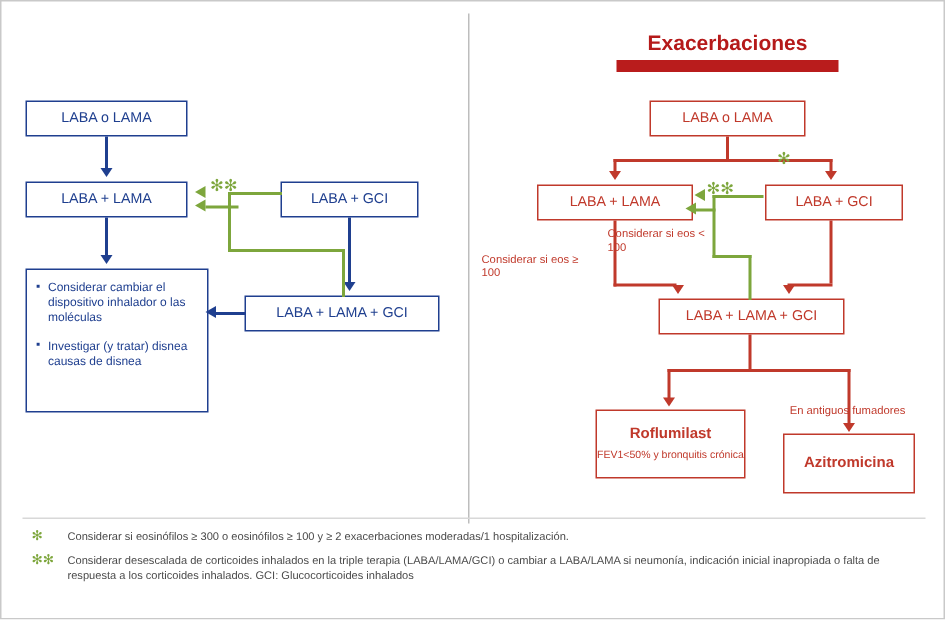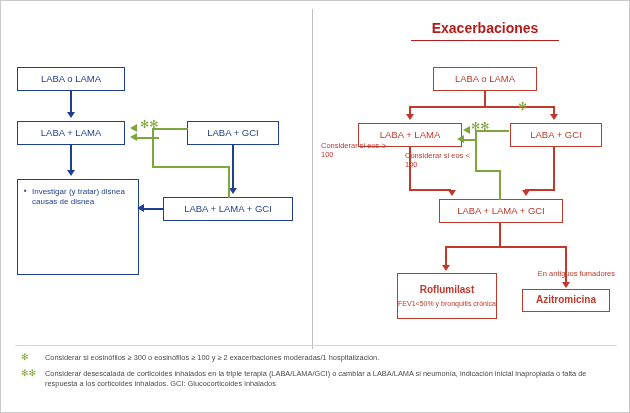--- a/index.html
+++ b/index.html
@@ -41,21 +41,21 @@
     top: 16px;
     width: 100px;
     color: #1f3f8f;
     border-bottom: 3px solid #1f3f8f;
   }
   #title-exacerbaciones {
     left: 410px;
     top: 16px;
     width: 148px;
     color: #b51a1a;
-    border-bottom: 1px solid #b91c1c;
+    border-bottom: 8px solid #b91c1c;
   }
   .box {
     position: absolute;
     box-sizing: border-box;
     text-align: center;
     font-size: 9.5px;
     display: flex;
     align-items: center;
     justify-content: center;
     background: #ffffff;
@@ -199,39 +199,40 @@
   <div class="arrowhead left-head" style="left:129px; top:123px; border-right:7px solid #7da63c;"></div>
   <div class="ln" style="left:151px; top:127px; width:2px; height:40px; background:#7da63c;"></div>
   <div class="ln" style="left:151px; top:165px; width:78px; height:2px; background:#7da63c;"></div>
   <div class="ln" style="left:227px; top:165px; width:2px; height:32px; background:#7da63c;"></div>
   <div class="ln" style="left:136px; top:136px; width:22px; height:2px; background:#7da63c;"></div>
   <div class="arrowhead left-head" style="left:129px; top:132px; border-right:7px solid #7da63c;"></div>
 
   <div class="star" style="left:139px; top:118px;">✻✻</div>
 
   <div id="left-notes">
+    <div class="li">Considerar cambiar el dispositivo inhalador o las moléculas</div>
     <div class="li">Investigar (y tratar) disnea causas de disnea</div>
   </div>
 
   <div class="title" id="title-exacerbaciones">Exacerbaciones</div>
 
   <div class="box red" id="r-b1" style="left:432px; top:66px; width:104px; height:24px;">LABA o LAMA</div>
 
   <div class="box red" id="r-b2" style="left:357px; top:122px; width:104px; height:24px;">LABA + LAMA</div>
 
   <div class="box red" id="r-b3" style="left:509px; top:122px; width:92px; height:24px;">LABA + GCI</div>
 
   <div class="box red" id="r-b4" style="left:438px; top:198px; width:124px; height:24px;">LABA + LAMA + GCI</div>
 
   <div class="box red" id="r-b5" style="left:396px; top:272px; width:100px; height:46px; flex-direction:column; gap:3px;">
     <span style="font-size:10px; font-weight:bold;">Roflumilast</span>
     <span style="font-size:7px; line-height:1.2;">FEV1&lt;50% y bronquitis crónica</span>
   </div>
 
-  <div class="box red" id="r-b6" style="left:521px; top:288px; width:88px; height:23px; font-size:10px; font-weight:bold;">Azitromicina</div>
+  <div class="box red" id="r-b6" style="left:521px; top:288px; width:88px; height:40px; font-size:10px; font-weight:bold;">Azitromicina</div>
 
   <div class="ln" style="left:483px; top:90px; width:2px; height:16px; background:#c0392b;"></div>
   <div class="ln" style="left:408px; top:105px; width:146px; height:2px; background:#c0392b;"></div>
   <div class="ln" style="left:408px; top:105px; width:2px; height:10px; background:#c0392b;"></div>
   <div class="arrowhead down-head" style="left:405px; top:113px; border-top:6px solid #c0392b;"></div>
   <div class="ln" style="left:552px; top:105px; width:2px; height:10px; background:#c0392b;"></div>
   <div class="arrowhead down-head" style="left:549px; top:113px; border-top:6px solid #c0392b;"></div>
 
   <div class="star star-red" style="left:517px; top:100px;">✻</div>
 
@@ -246,32 +247,32 @@
   <div class="ln" style="left:474px; top:129px; width:34px; height:2px; background:#7da63c;"></div>
   <div class="arrowhead left-head" style="left:462px; top:125px; border-right:7px solid #7da63c;"></div>
   <div class="ln" style="left:474px; top:129px; width:2px; height:42px; background:#7da63c;"></div>
   <div class="ln" style="left:474px; top:169px; width:26px; height:2px; background:#7da63c;"></div>
   <div class="ln" style="left:498px; top:169px; width:2px; height:30px; background:#7da63c;"></div>
   <div class="ln" style="left:462px; top:138px; width:14px; height:2px; background:#7da63c;"></div>
   <div class="arrowhead left-head" style="left:456px; top:134px; border-right:7px solid #7da63c;"></div>
 
   <div class="star" style="left:470px; top:120px;">✻✻</div>
 
-  <div class="note-red" style="left:320px; top:140px; width:70px;">Considerar si eos ≥ 100</div>
+  <div class="note-red" style="left:320px; top:167px; width:70px;">Considerar si eos ≥ 100</div>
 
   <div class="note-red" style="left:404px; top:150px; width:66px;">Considerar si eos &lt; 100</div>
 
   <div class="ln" style="left:498px; top:222px; width:2px; height:24px; background:#c0392b;"></div>
   <div class="ln" style="left:444px; top:245px; width:122px; height:2px; background:#c0392b;"></div>
   <div class="ln" style="left:444px; top:245px; width:2px; height:22px; background:#c0392b;"></div>
   <div class="arrowhead down-head" style="left:441px; top:264px; border-top:6px solid #c0392b;"></div>
   <div class="ln" style="left:564px; top:245px; width:2px; height:38px; background:#c0392b;"></div>
   <div class="arrowhead down-head" style="left:561px; top:281px; border-top:6px solid #c0392b;"></div>
 
-  <div class="note-red" style="left:514px; top:268px; width:100px; text-align:right;">En antiguos fumadores</div>
+  <div class="note-red" style="left:514px; top:268px; width:100px; text-align:center;">En antiguos fumadores</div>
 
   <div id="footnotes">
     <div class="fn-sep"></div>
     <div class="fn-row">
       <div class="fn-mark">✻</div>
       <div class="fn-text">Considerar si eosinófilos ≥ 300  o eosinófilos ≥ 100 y ≥ 2 exacerbaciones moderadas/1 hospitalización.</div>
     </div>
     <div class="fn-row">
       <div class="fn-mark">✻✻</div>
       <div class="fn-text">Considerar desescalada de corticoides inhalados en la triple terapia (LABA/LAMA/GCI) o cambiar a LABA/LAMA si  neumonía, indicación inicial inapropiada o falta de respuesta a los corticoides inhalados. GCI: Glucocorticoides inhalados</div>

